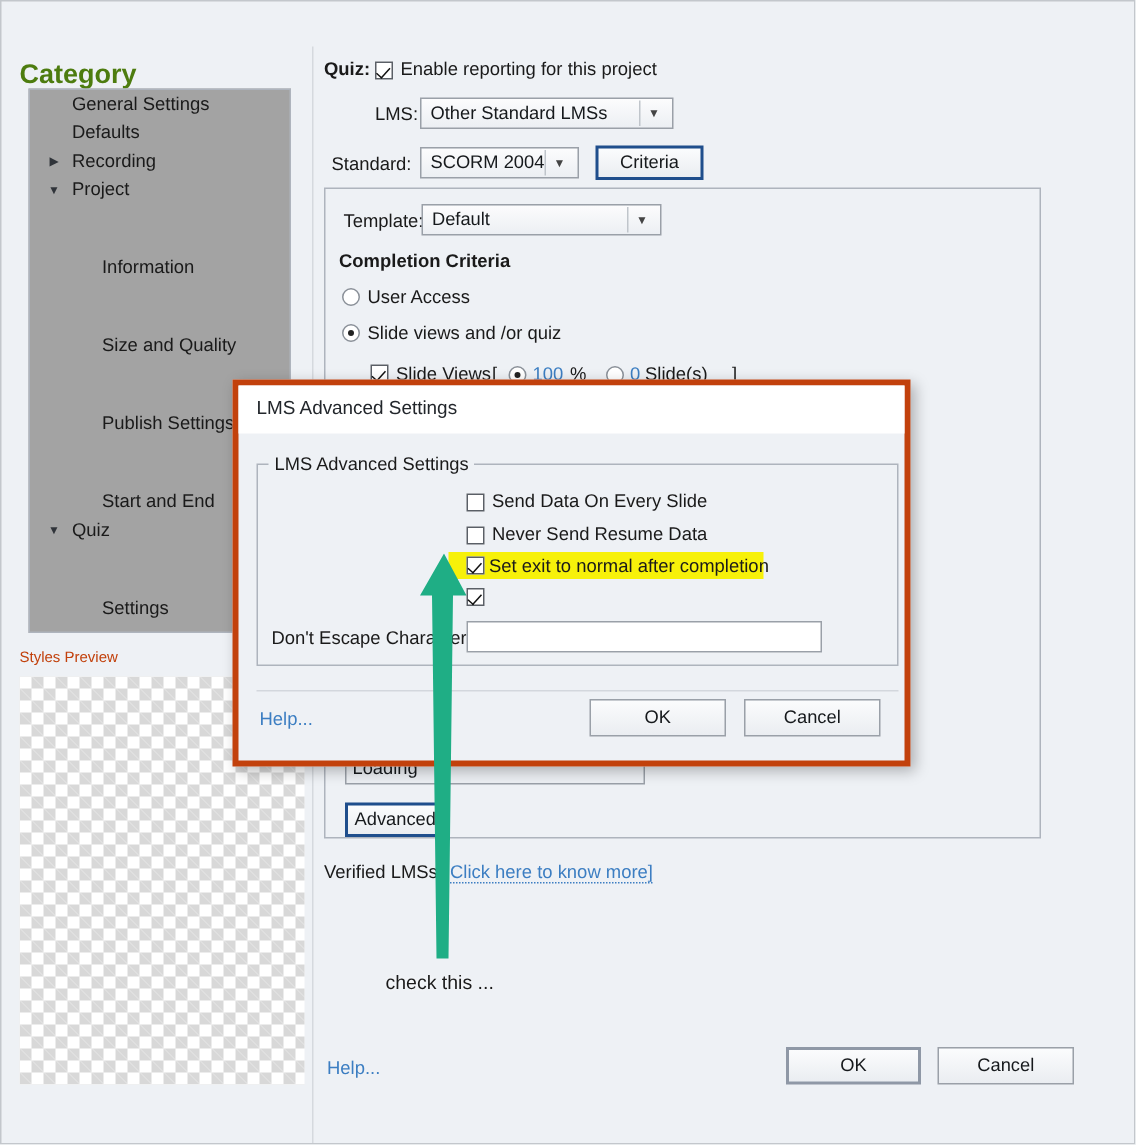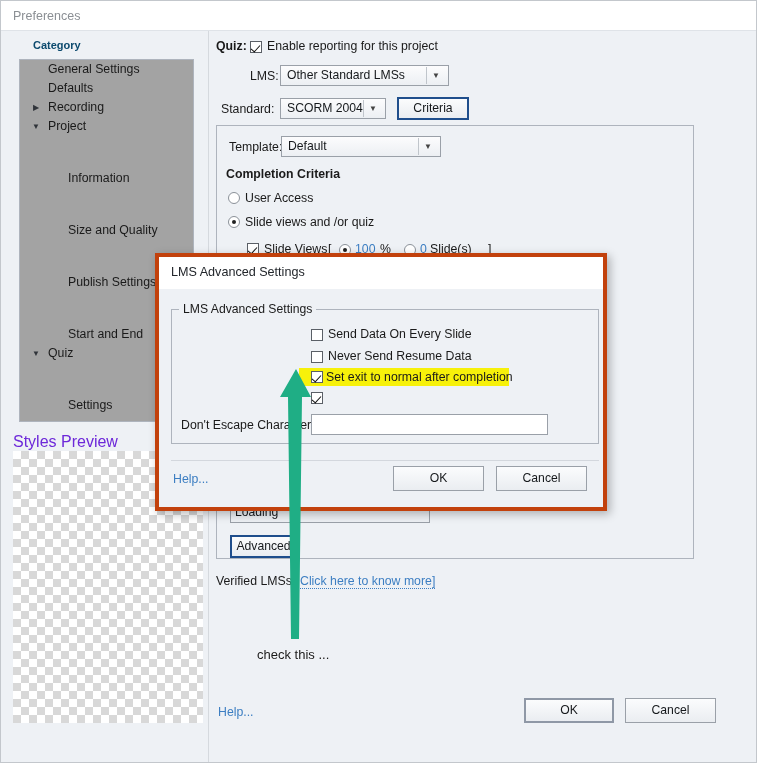--- a/index.html
+++ b/index.html
@@ -27,21 +27,21 @@
     border-bottom: 1px solid #dfe3e8;
   }
   .titlebar .title {
     position: absolute; left: 12px; top: 8px;
     font-size: 12.5px; color: #8b8f94;
   }
 
   
   .cat-label {
     position: absolute; left: 12px; top: 38px;
-    font-size: 11px; font-weight: bold; color: #0c4a6e; margin-left: 20px;
+    font-size: 18px; font-weight: bold; color: #4d7c0f;
   }
   .cat-tree {
     position: absolute; left: 18px; top: 58px;
     width: 175px; height: 363px;
     background: #a3a3a3;
     border: 1px solid #aeb4bd;
   }
   .tree-item {
     position: relative;
     height: 19px; line-height: 19px;
@@ -56,21 +56,21 @@
     position: absolute; left: 10px; top: 0;
     width: 12px; height: 19px;
     line-height: 19px;
     font-size: 8px; color: #30343a;
     text-align: center;
   }
 
   
   .sp-label {
     position: absolute; left: 12px; top: 432px;
-    font-size: 16px; color: #6d28d9;
+    font-size: 10px; color: #c2410c;
   }
   .sp-box {
     position: absolute; left: 12px; top: 450px;
     width: 190px; height: 272px;
     background-color: #ffffff;
     background-image:
       linear-gradient(45deg, #d8d8d8 25%, transparent 25%, transparent 75%, #d8d8d8 75%),
       linear-gradient(45deg, #d8d8d8 25%, transparent 25%, transparent 75%, #d8d8d8 75%);
     background-size: 16px 16px;
     background-position: 0 0, 8px 8px;
@@ -211,23 +211,20 @@
     position: absolute; left: 256px; top: 646px;
     font-size: 13px; color: #1a1a1a;
     text-shadow: 0 0 3px rgba(255,255,255,0.9);
   }
 </style>
 </head>
 <body>
 
 <div id="root">
 
-  <div class="titlebar">
-    <div class="title">Preferences</div>
-  </div>
 
   <div class="cat-label">Category</div>
 
   <div class="cat-tree">
     <div class="tree-item">
       <span class="tw"></span>
       <span>General Settings</span>
     </div>
     <div class="tree-item">
       <span class="tw"></span>

